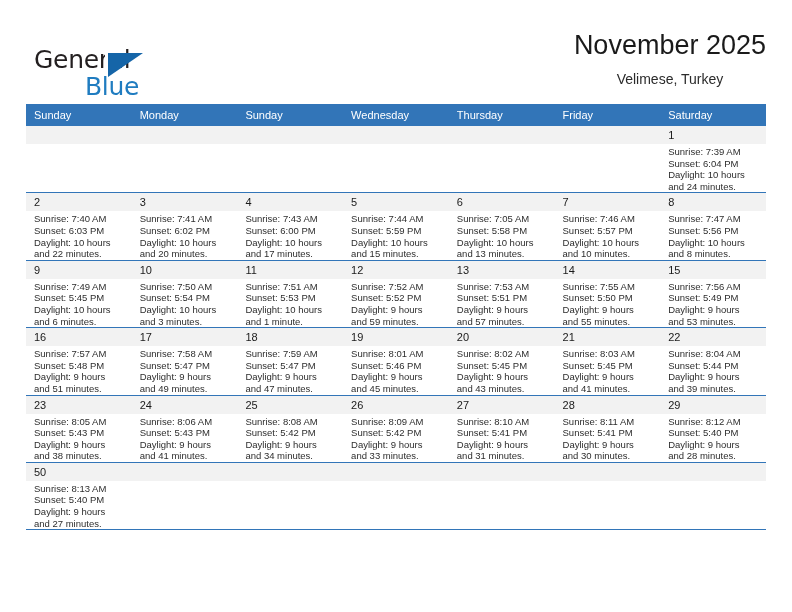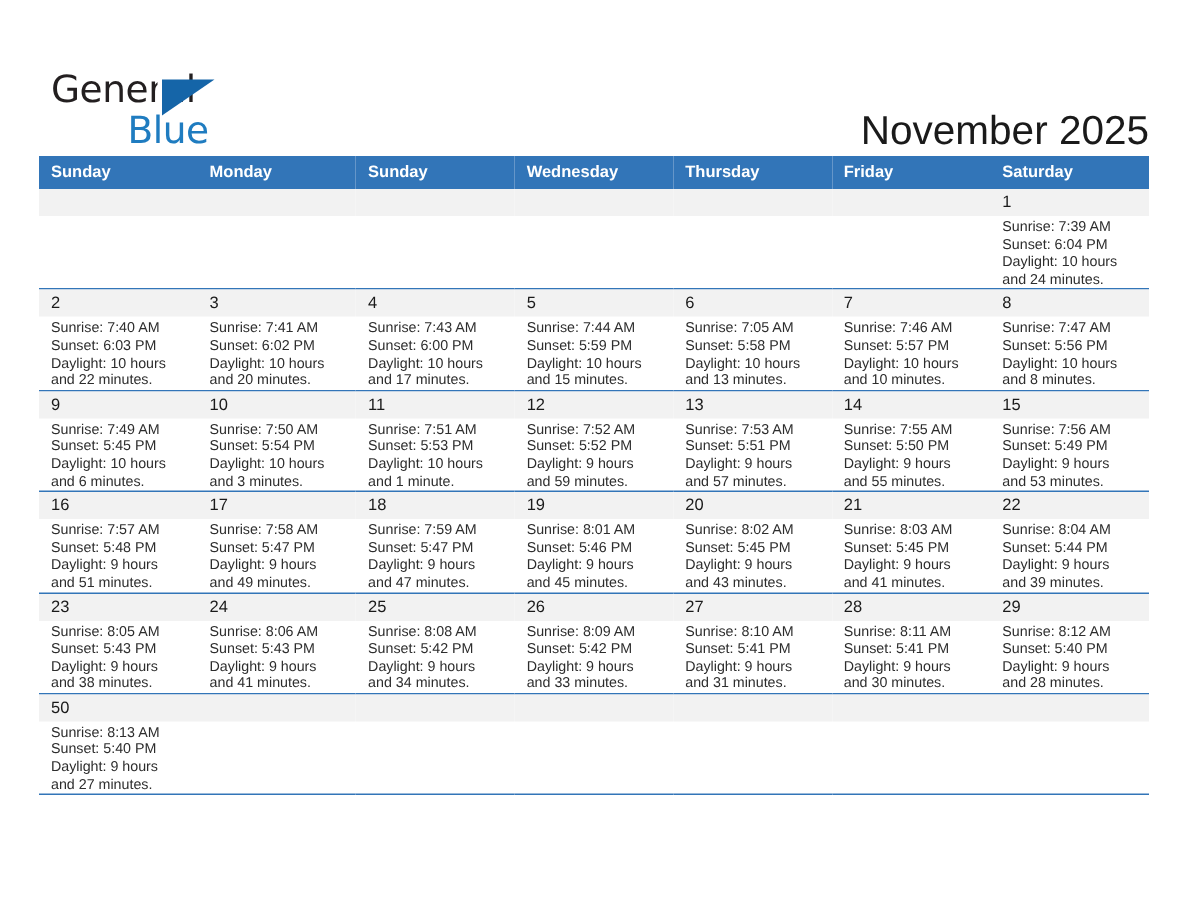--- a/index.html
+++ b/index.html
@@ -78,21 +78,20 @@
     top: 0;
     text-align: right;
   }
   .cal-title {
     font-size: 27px;
     color: #1a1a1a;
     font-weight: normal;
     line-height: 34px;
     white-space: nowrap;
     font-family: "Liberation Sans", sans-serif;
-    margin-top: 42px;
   }
   .cal-subtitle {
     font-size: 14px;
     color: #2b2b2b;
     line-height: 22px;
     margin-top: 6px;
     white-space: nowrap;
     font-family: "Liberation Sans", sans-serif;
     text-align: center;
   }
@@ -103,21 +102,21 @@
     left: 26px;
     top: 104px;
     width: 740px;
     border-collapse: collapse;
     table-layout: fixed;
   }
   .calendar th {
     background: #3275b8;
     color: #ffffff;
     font-size: 11px;
-    font-weight: bold;
+    font-weight: normal;
     text-align: left;
     padding: 5px 0 5px 8px;
     height: 12px;
     font-family: "Liberation Sans", sans-serif;
   }
   .calendar td {
     vertical-align: top;
     height: 63px;
     padding: 0;
     border-bottom: 1px solid #3275b8;

